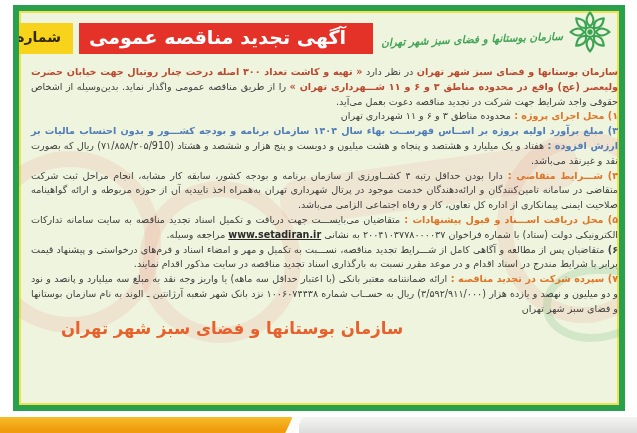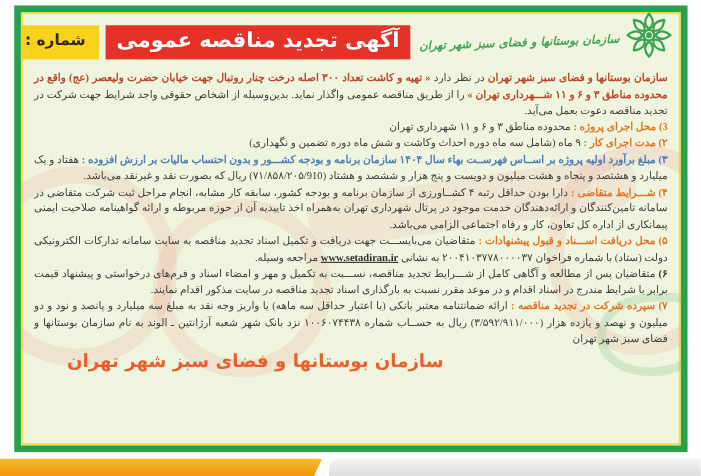--- a/index.html
+++ b/index.html
@@ -35,38 +35,38 @@
   }
   .brand{display:flex;direction:rtl;align-items:center;gap:4px;margin-left:2px;}
   .logo{flex:0 0 auto;margin-top:-9px;}
   .brand-script{
     color:#43a457;font-size:10.5px;font-style:italic;font-weight:bold;
     white-space:nowrap;transform:rotate(-2deg);letter-spacing:-0.5px;
   }
   .banner{
     background:#e53228;color:#ffffff;
     font-weight:bold;font-size:19px;
-    padding:4px 10px 7px 10px;line-height:1.1;
+    padding:4px 27px 7px 10px;line-height:1.1;
     white-space:nowrap;letter-spacing:-1px;
     flex:0 0 auto;
   }
   .numbox{
     background:#f8d31b;color:#33290a;
     font-weight:bold;font-size:14px;
     padding:7px 12px 9px 12px;line-height:1.1;
     white-space:nowrap;direction:rtl;
     flex:0 0 auto;
   }
 
   
   .bodytext{
     position:relative;z-index:2;
     direction:rtl;text-align:justify;
-    padding:4px 12px 0 12px;
-    font-size:9.6px;line-height:14.8px;color:#3d3d3d;font-family:Liberation Serif, serif;
+    padding:4px 1px 0 12px;
+    font-size:9.6px;line-height:14.8px;color:#3d3d3d;
   }
   .bodytext p{margin:0;}
   .b-maroon{color:#b9482e;font-weight:bold;}
   .lbl{font-weight:bold;}
   .lbl.orange{color:#e07426;}
   .lbl.blue{color:#507db8;}
   .lbl.plain{color:#3d3d3d;}
   .seta-link{font-weight:bold;text-decoration:underline;color:#2c2c2c;direction:ltr;unicode-bidi:embed;}
 
   
@@ -129,22 +129,21 @@
         <span class="brand-script">سازمان بوستانها و فضای سبز شهر تهران</span>
       </div>
       <div class="banner">آگهی تجدید مناقصه عمومی</div>
       <div class="numbox">شماره : ۳- ۷- ۴۰۴</div>
     </div>
 
     <div class="bodytext">
       <p><span class="b-maroon">سازمان بوستانها و فضای سبز شهر تهران</span><span> در نظر دارد </span><span class="b-maroon">« تهیه و کاشت تعداد ۳۰۰ اصله درخت چنار روتبال جهت خیابان حضرت ولیعصر (عج) واقع در محدوده مناطق ۳ و ۶ و ۱۱ شـــهرداری تهران »</span><span> را از طریق مناقصه عمومی واگذار نماید. بدین‌وسیله از اشخاص حقوقی واجد شرایط جهت شرکت در تجدید مناقصه دعوت بعمل می‌آید.</span></p>
 
       <div>
-          <p><span class="lbl orange">3) محل اجرای پروژه : </span><span>محدوده مناطق ۳ و ۶ و ۱۱ شهرداری تهران</span></p>
-          <p><span class="lbl orange">۲) مدت اجرای کار : </span><span>۹ ماه (شامل سه ماه دوره احداث وکاشت و شش ماه دوره تضمین و نگهداری)</span></p>
+          <p><span class="lbl orange">۱) محل اجرای پروژه : </span><span>محدوده مناطق ۳ و ۶ و ۱۱ شهرداری تهران</span></p>
           <p><span class="lbl blue">۳) مبلغ برآورد اولیه پروژه بر اســاس فهرســت بهاء سال ۱۴۰۴ سازمان برنامه و بودجه کشـــور و بدون احتساب مالیات بر ارزش افزوده : </span><span>هفتاد و یک میلیارد و هشتصد و پنجاه و هشت میلیون و دویست و پنج هزار و ششصد و هشتاد (۷۱/۸۵۸/۲۰۵/910) ریال که بصورت نقد و غیرنقد می‌باشد.</span></p>
           <p><span class="lbl orange">۴) شـــرایط متقاضی : </span><span>دارا بودن حداقل رتبه ۴ کشــاورزی از سازمان برنامه و بودجه کشور، سابقه کار مشابه، انجام مراحل ثبت شرکت متقاضی در سامانه تامین‌کنندگان و ارائه‌دهندگان خدمت موجود در پرتال شهرداری تهران به‌همراه اخذ تاییدیه آن از حوزه مربوطه و ارائه گواهینامه صلاحیت ایمنی پیمانکاری از اداره کل تعاون، کار و رفاه اجتماعی الزامی می‌باشد.</span></p>
           <p><span class="lbl orange">۵) محل دریافت اســـناد و قبول پیشنهادات : </span><span>متقاضیان می‌بایســـت جهت دریافت و تکمیل اسناد تجدید مناقصه به سایت سامانه تدارکات الکترونیکی دولت (ستاد) با شماره فراخوان ۲۰۰۴۱۰۳۷۷۸۰۰۰۰۳۷ به نشانی </span><span class="seta-link">www.setadiran.ir</span><span> مراجعه وسیله.</span></p>
           <p><span class="lbl plain">۶) </span><span>متقاضیان پس از مطالعه و آگاهی کامل از شـــرایط تجدید مناقصه، نســـبت به تکمیل و مهر و امضاء اسناد و فرم‌های درخواستی و پیشنهاد قیمت برابر با شرایط مندرج در اسناد اقدام و در موعد مقرر نسبت به بارگذاری اسناد تجدید مناقصه در سایت مذکور اقدام نمایند.</span></p>
           <p><span class="lbl orange">۷) سپرده شرکت در تجدید مناقصه : </span><span>ارائه ضمانتنامه معتبر بانکی (با اعتبار حداقل سه ماهه) یا واریز وجه نقد به مبلغ سه میلیارد و پانصد و نود و دو میلیون و نهصد و یازده هزار (۳/۵۹۲/۹۱۱/۰۰۰) ریال به حســاب شماره ۱۰۰۶۰۷۴۴۳۸ نزد بانک شهر شعبه آرژانتین ـ الوند به نام سازمان بوستانها و فضای سبز شهر تهران</span></p>
         </div>
 
     </div>
 
     <div class="footer">

